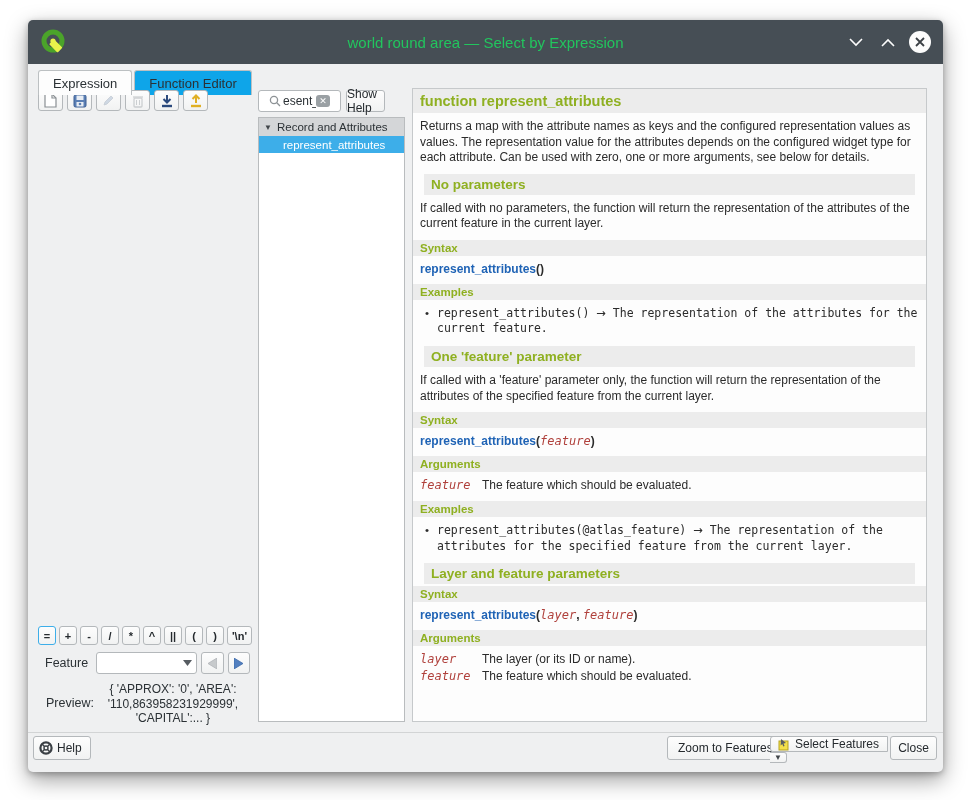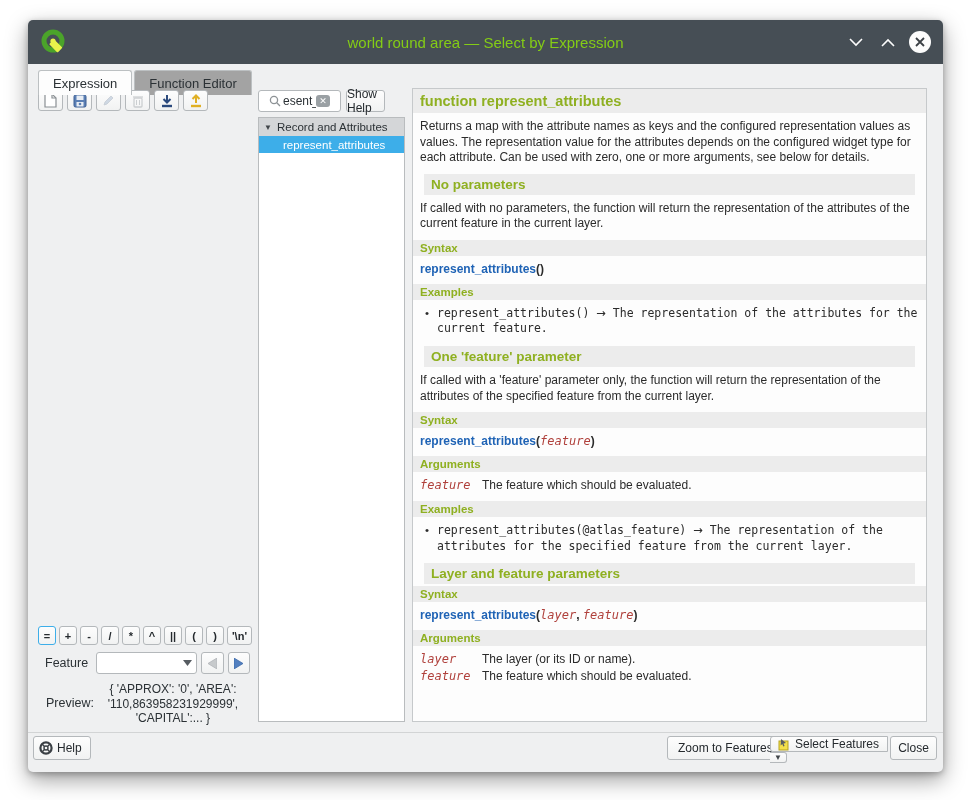--- a/index.html
+++ b/index.html
@@ -5,29 +5,29 @@
   * { margin:0; padding:0; box-sizing:border-box; }
   html,body { width:971px; height:800px; background:#ffffff; font-family:"Liberation Sans", sans-serif; overflow:hidden; }
 
   .dialog { position:absolute; left:28px; top:20px; width:915px; height:752px;
             background:#eff0f1; border-radius:5px; box-shadow:0 8px 22px rgba(0,0,0,.38), 0 2px 6px rgba(0,0,0,.25); }
 
   
   .titlebar { position:absolute; left:0; top:0; right:0; height:44px; background:#464e55;
               border-radius:5px 5px 0 0; display:flex; align-items:center; }
   .qgis-logo { position:absolute; left:12px; top:8px; width:28px; height:28px; }
-  .win-title { width:100%; text-align:center; color:#84cc16; font-size:15px; }
+  .win-title { width:100%; text-align:center; color:#22c55e; font-size:15px; }
   .win-controls { position:absolute; right:12px; top:0; height:44px; display:flex; align-items:center; gap:10px; }
   .win-btn { width:22px; height:22px; display:flex; align-items:center; justify-content:center; cursor:default; }
   .close-circle { width:22px; height:22px; background:#fcfcfc; border-radius:50%; display:flex; align-items:center; justify-content:center; }
 
   
   .tabbar { position:absolute; left:10px; top:50px; height:25px; display:flex; }
   .tab { height:25px; padding:0 14px; font-size:13px; color:#2b3135; display:flex; align-items:center;
-         border:1px solid #bcc0c2; border-bottom:none; background:#a3a3a3; border-radius:3px 3px 0 0; margin-right:2px; }
+         border:1px solid #bcc0c2; border-bottom:none; background:#0ea5e9; border-radius:3px 3px 0 0; margin-right:2px; }
   .tab.active { background:#fdfdfd; position:relative; z-index:2; }
 
   
   .btn { border:1px solid #b4b8bb; border-radius:3px; background:linear-gradient(#fdfdfd,#f1f2f2);
          font-size:12px; color:#252a2e; display:inline-flex; align-items:center; justify-content:center; }
 
   
   .left-toolbar { position:absolute; left:10px; top:70px; height:21px; display:flex; gap:4px; }
   .tool-btn { width:25px; height:21px; }
   .editor { position:absolute; left:10px; top:94px; width:202px; height:504px; background:#ffffff;

